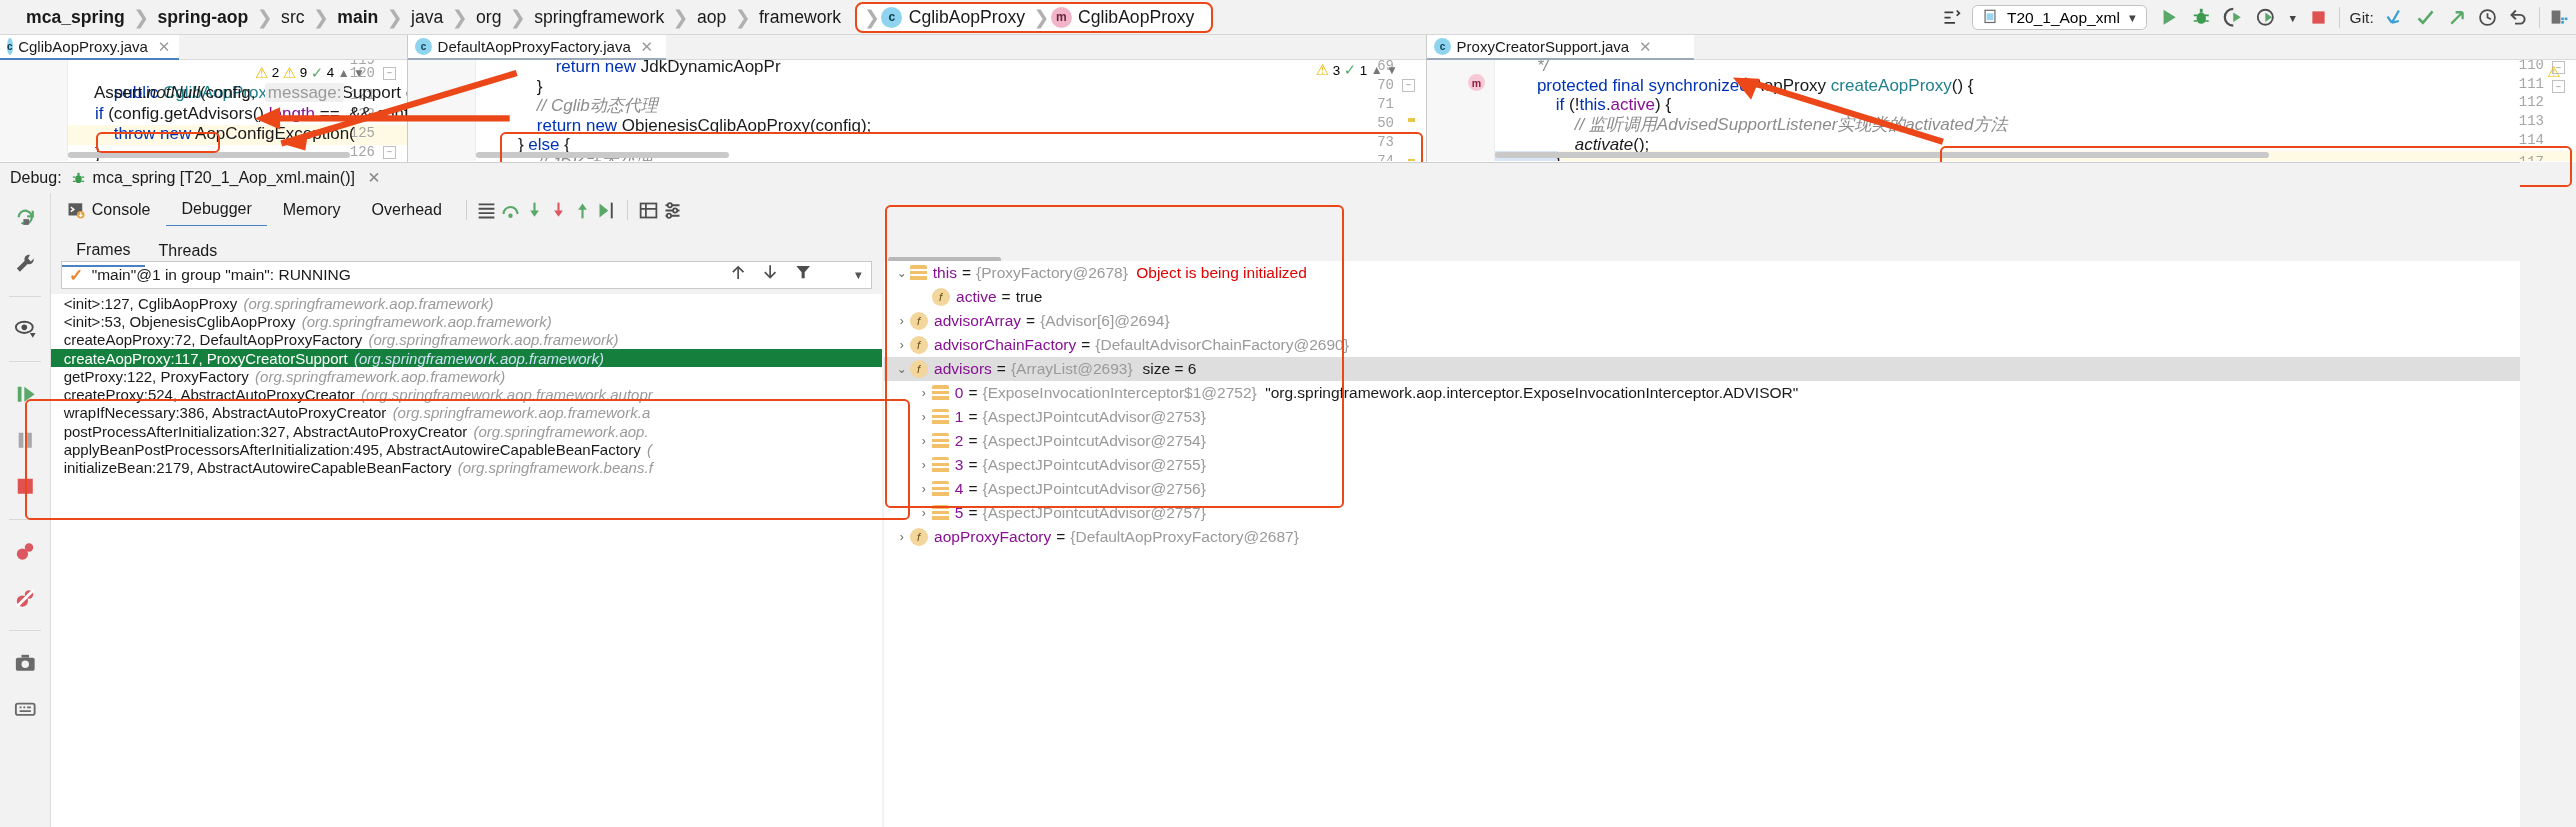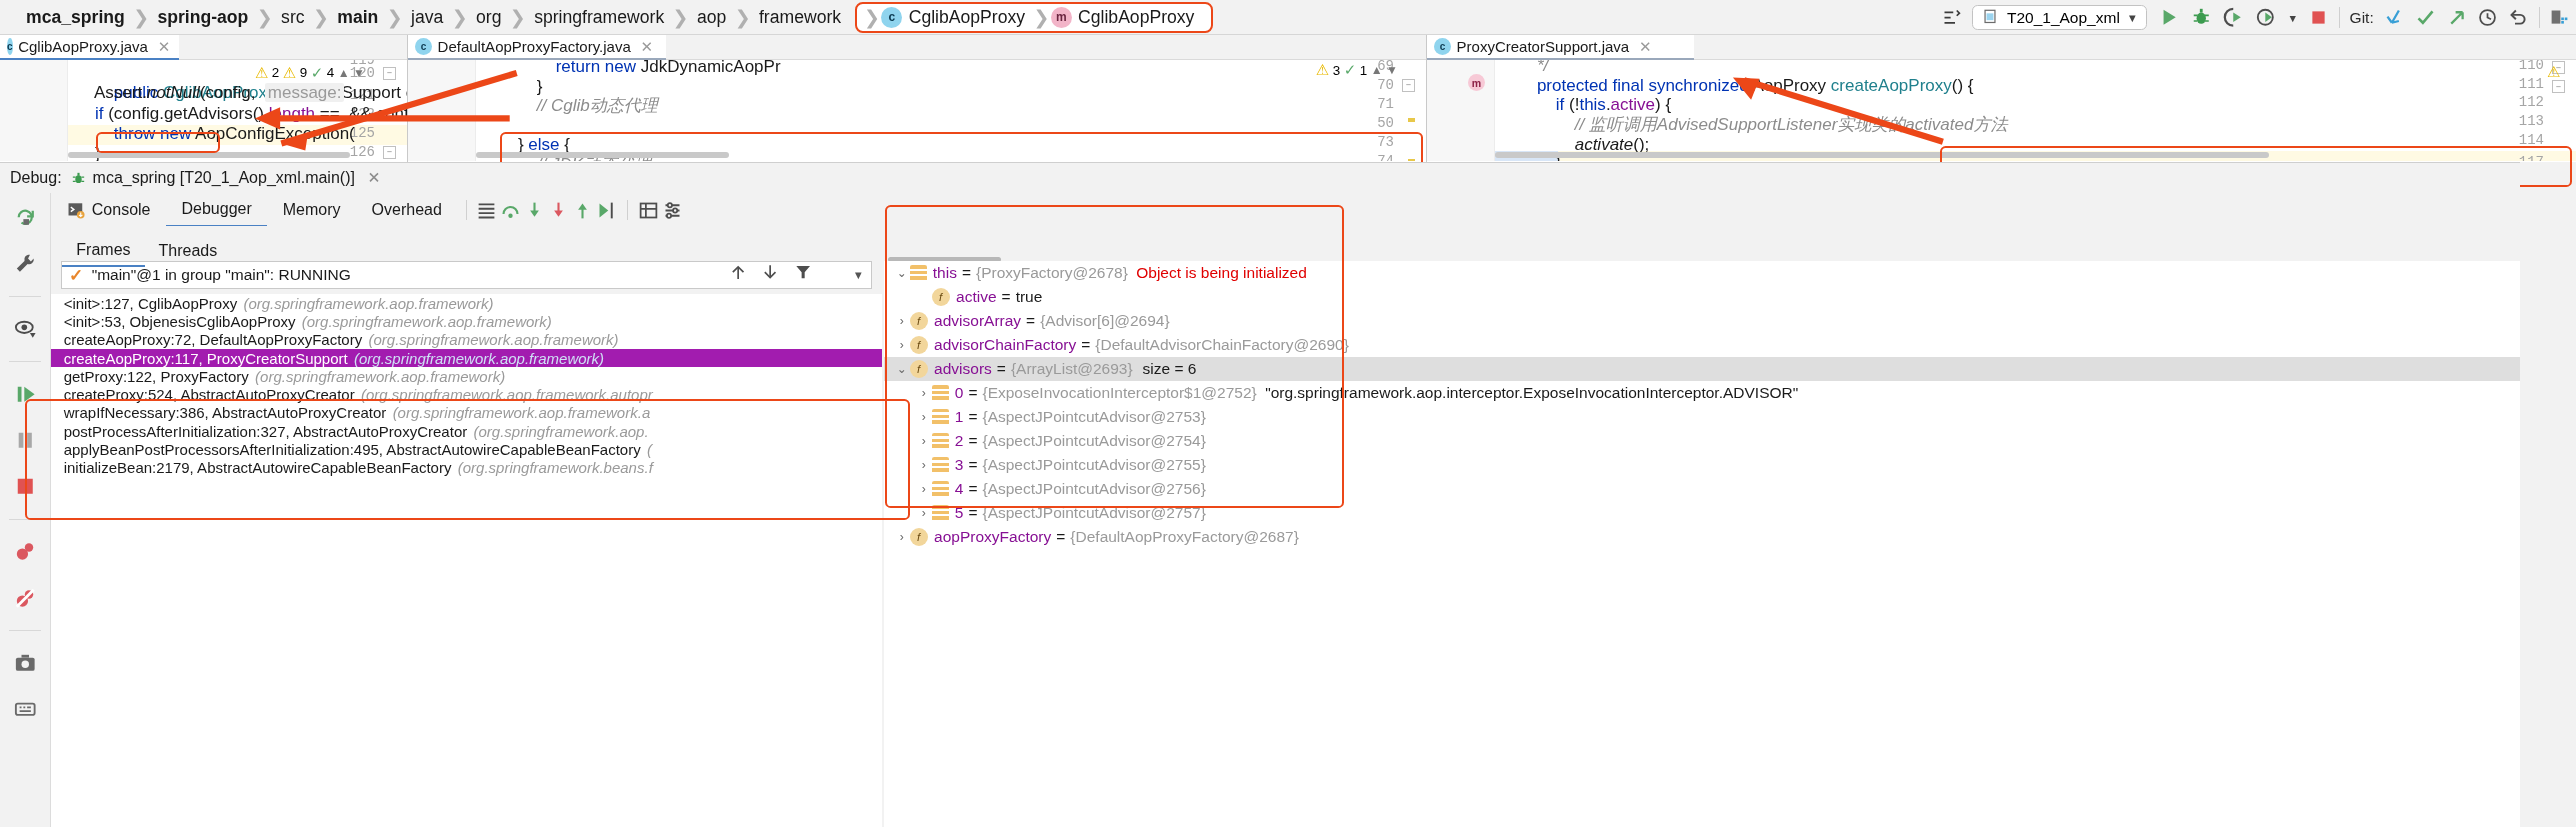--- a/index.html
+++ b/index.html
@@ -121,21 +121,21 @@
   .subtab.active { border-bottom:2.1px solid #4a81c4; }
   #thread-select {
     margin:4.2px 10px 0 10px; height:28px; background:#fff; border:0.7px solid #c9c9c9;
     display:flex; align-items:center; gap:8.4px; padding:0 7px; font-size:15.5px; color:#1a1a1a;
   }
   .chk { color:#e8862c; font-size:17px; font-weight:bold; }
   .caret { margin-left:auto; color:#555; font-size:11.3px; }
   #frames-list { position:absolute; left:0; right:0; top:68px; bottom:0; background:#fff; overflow:hidden; }
   .frame-row { height:18.3px; display:flex; align-items:center; padding-left:12.7px;
                font-size:15px; color:#1a1a1a; white-space:nowrap; cursor:pointer; }
-  .frame-row.sel { background:#a21caf; color:#fff; }
+  .frame-row.sel { background:#15803d; color:#fff; }
   .frame-row .pkg { color:#9a9a9a; font-style:italic; margin-left:6.3px; }
   .frame-row.sel .pkg { color:#cfe0f5; }
 
   #vars-pane { position:absolute; left:884px; top:63px; right:0; bottom:0; background:#f2f2f2; }
   #vars-list { position:absolute; left:0; right:0; top:35px; bottom:0; background:#fff; overflow:hidden; }
   .var-row { height:24px; display:flex; align-items:center; font-size:15.5px;
              white-space:nowrap; cursor:pointer; }
   .var-row.shade { background:#dedede; }
   .tw { width:15.5px; color:#6a6a6a; font-size:12px; text-align:center; flex:0 0 15.5px; }
   .vic-f { width:18.3px; height:18.3px; border-radius:50%; background:#f2d69b; color:#6b4b12;
@@ -334,20 +334,21 @@
       <span class="lnum" style="top:36px">71</span>
       <span class="lnum" style="top:55px">50</span>
       <span class="lnum" style="top:74px">73</span>
       <span class="lnum" style="top:93px">74</span>
 
       <span class="fold" style="top:19px">−</span>
 
       <div class="code" style="left:91px; top:-3.5px">            <span class="kw">return new</span> JdkDynamicAopPr</div>
       <div class="code" style="left:91px; top:17px">        }</div>
       <div class="code" style="left:91px; top:36px">        <span class="cmt">// Cglib动态代理</span></div>
+      <div class="code" style="left:91px; top:56px">        <span class="kw">return new</span> ObjenesisCglibAopProxy(config);</div>
       <div class="code" style="left:91px; top:75px">    } <span class="kw">else</span> {</div>
       <div class="code" style="left:91px; top:95px">        <span class="cmt">// JDK动态代理</span></div>
 
       <div class="warnbadge" style="right:28px; top:1.4px">
         <span class="wicon">⚠</span>
         <span>3</span>
         <span class="cicon">✓</span>
         <span>1</span>
         <span style="color:#777;font-size:12px">▲</span>
         <span style="color:#777;font-size:12px">▼</span>

